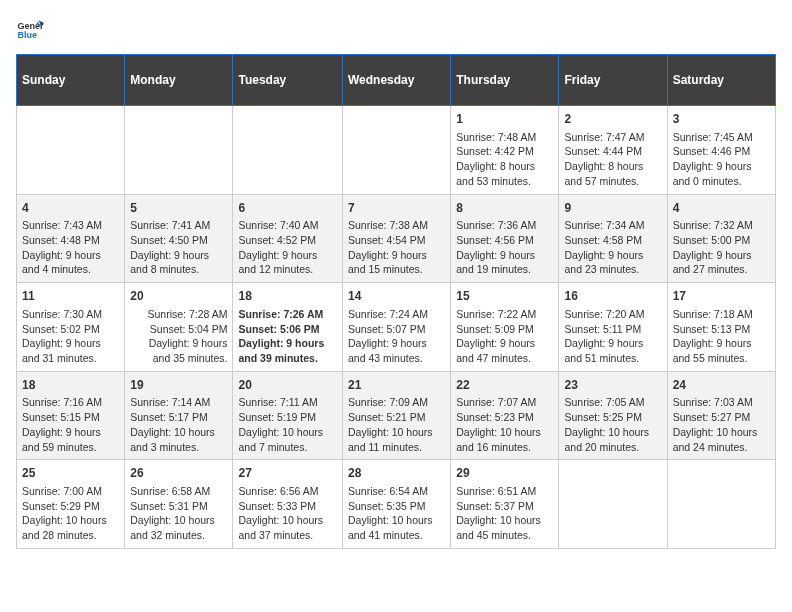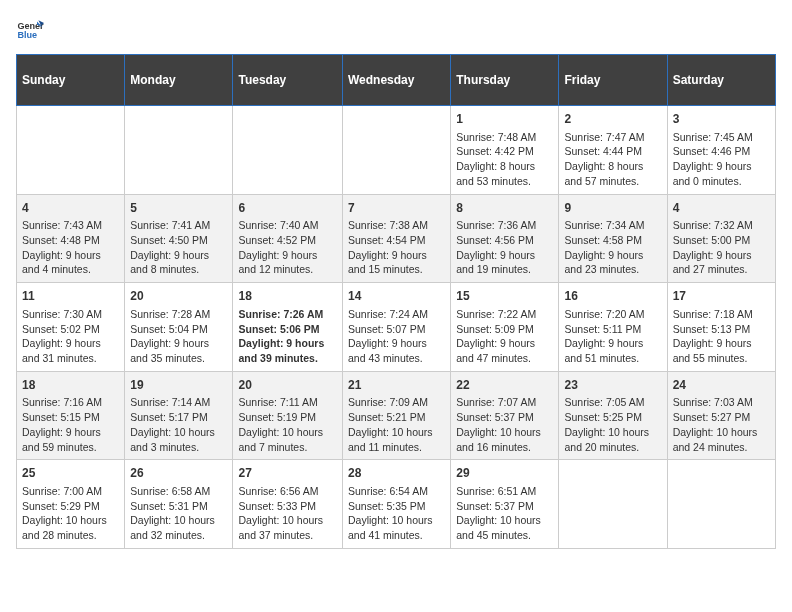--- a/index.html
+++ b/index.html
@@ -195,21 +195,21 @@
       <tr>
         <td>
           <span class="day-num">11</span>
           <div class="day-info" style="white-space: pre-line;">Sunrise: 7:30 AM
 Sunset: 5:02 PM
 Daylight: 9 hours
 and 31 minutes.</div>
         </td>
         <td>
           <span class="day-num">20</span>
-          <div class="day-info" style="white-space: pre-line;">Sunrise: 7:28 AM
+          <div class="day-info" style="white-space: pre-line; text-align: right;">Sunrise: 7:28 AM
 Sunset: 5:04 PM
 Daylight: 9 hours
 and 35 minutes.</div>
         </td>
         <td>
           <span class="day-num">18</span>
           <div class="day-info" style="white-space: pre-line; font-weight: bold;">Sunrise: 7:26 AM
 Sunset: 5:06 PM
 Daylight: 9 hours
 and 39 minutes.</div>
@@ -268,21 +268,21 @@
         <td>
           <span class="day-num">21</span>
           <div class="day-info" style="white-space: pre-line;">Sunrise: 7:09 AM
 Sunset: 5:21 PM
 Daylight: 10 hours
 and 11 minutes.</div>
         </td>
         <td>
           <span class="day-num">22</span>
           <div class="day-info" style="white-space: pre-line;">Sunrise: 7:07 AM
-Sunset: 5:37 PM
+Sunset: 5:23 PM
 Daylight: 10 hours
 and 16 minutes.</div>
         </td>
         <td>
           <span class="day-num">23</span>
           <div class="day-info" style="white-space: pre-line;">Sunrise: 7:05 AM
 Sunset: 5:25 PM
 Daylight: 10 hours
 and 20 minutes.</div>
         </td>

